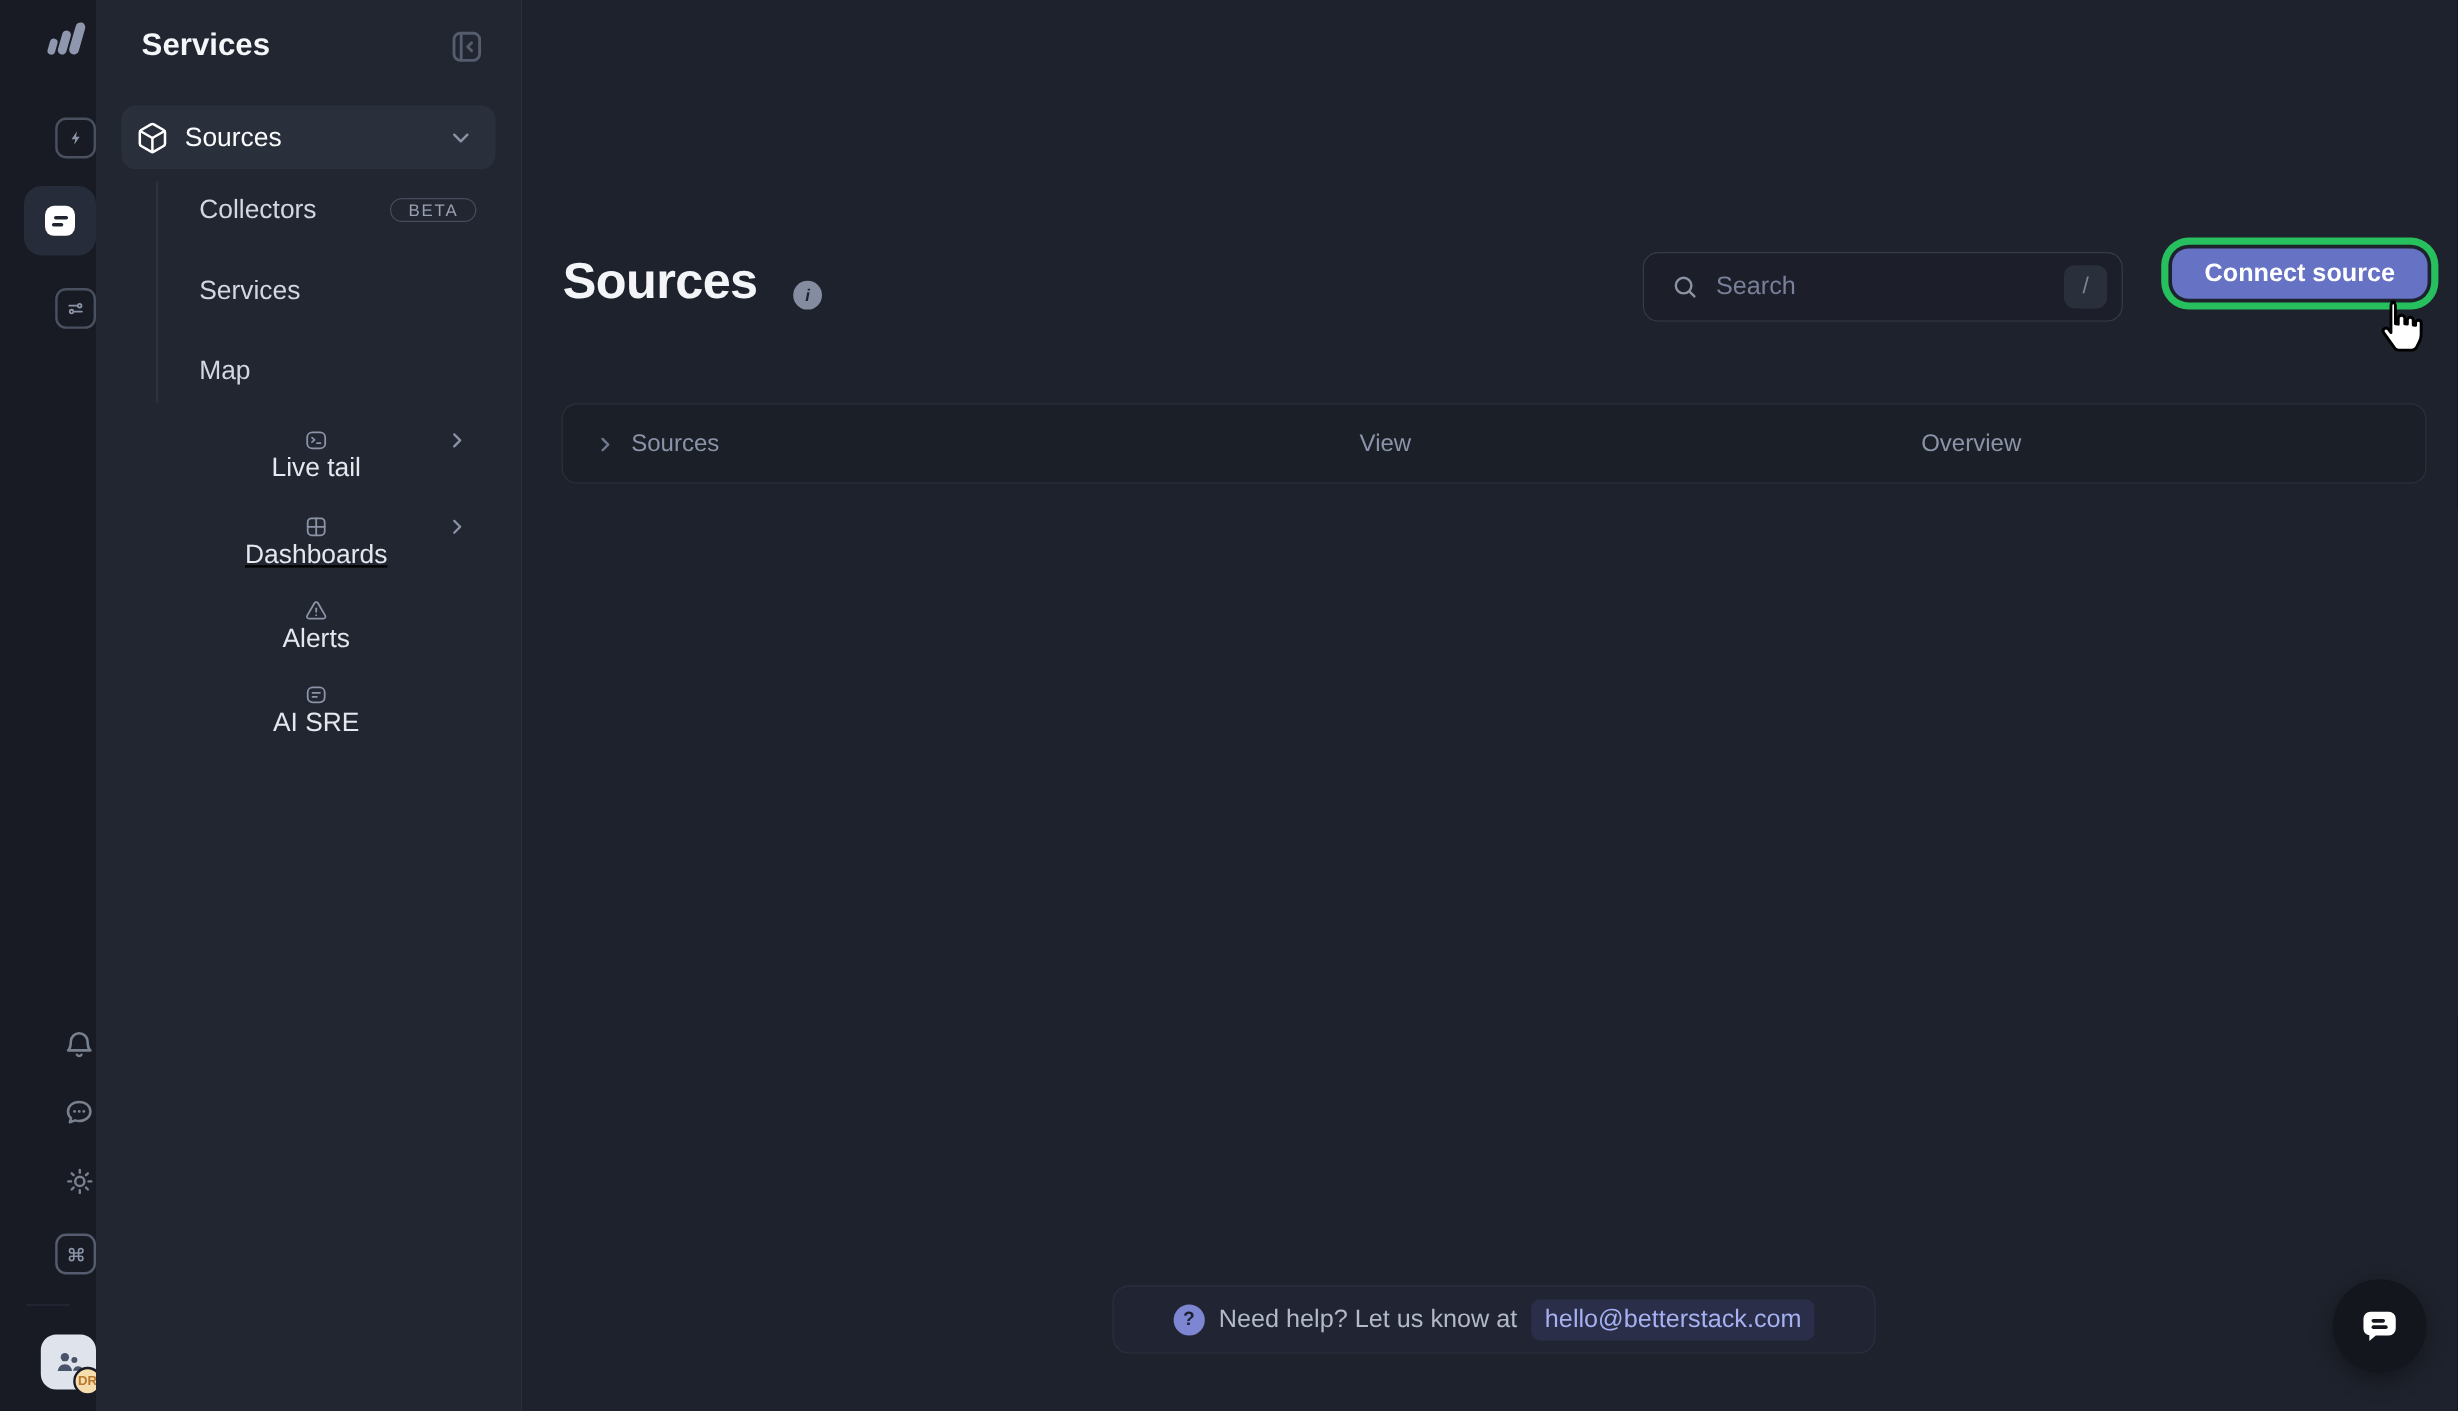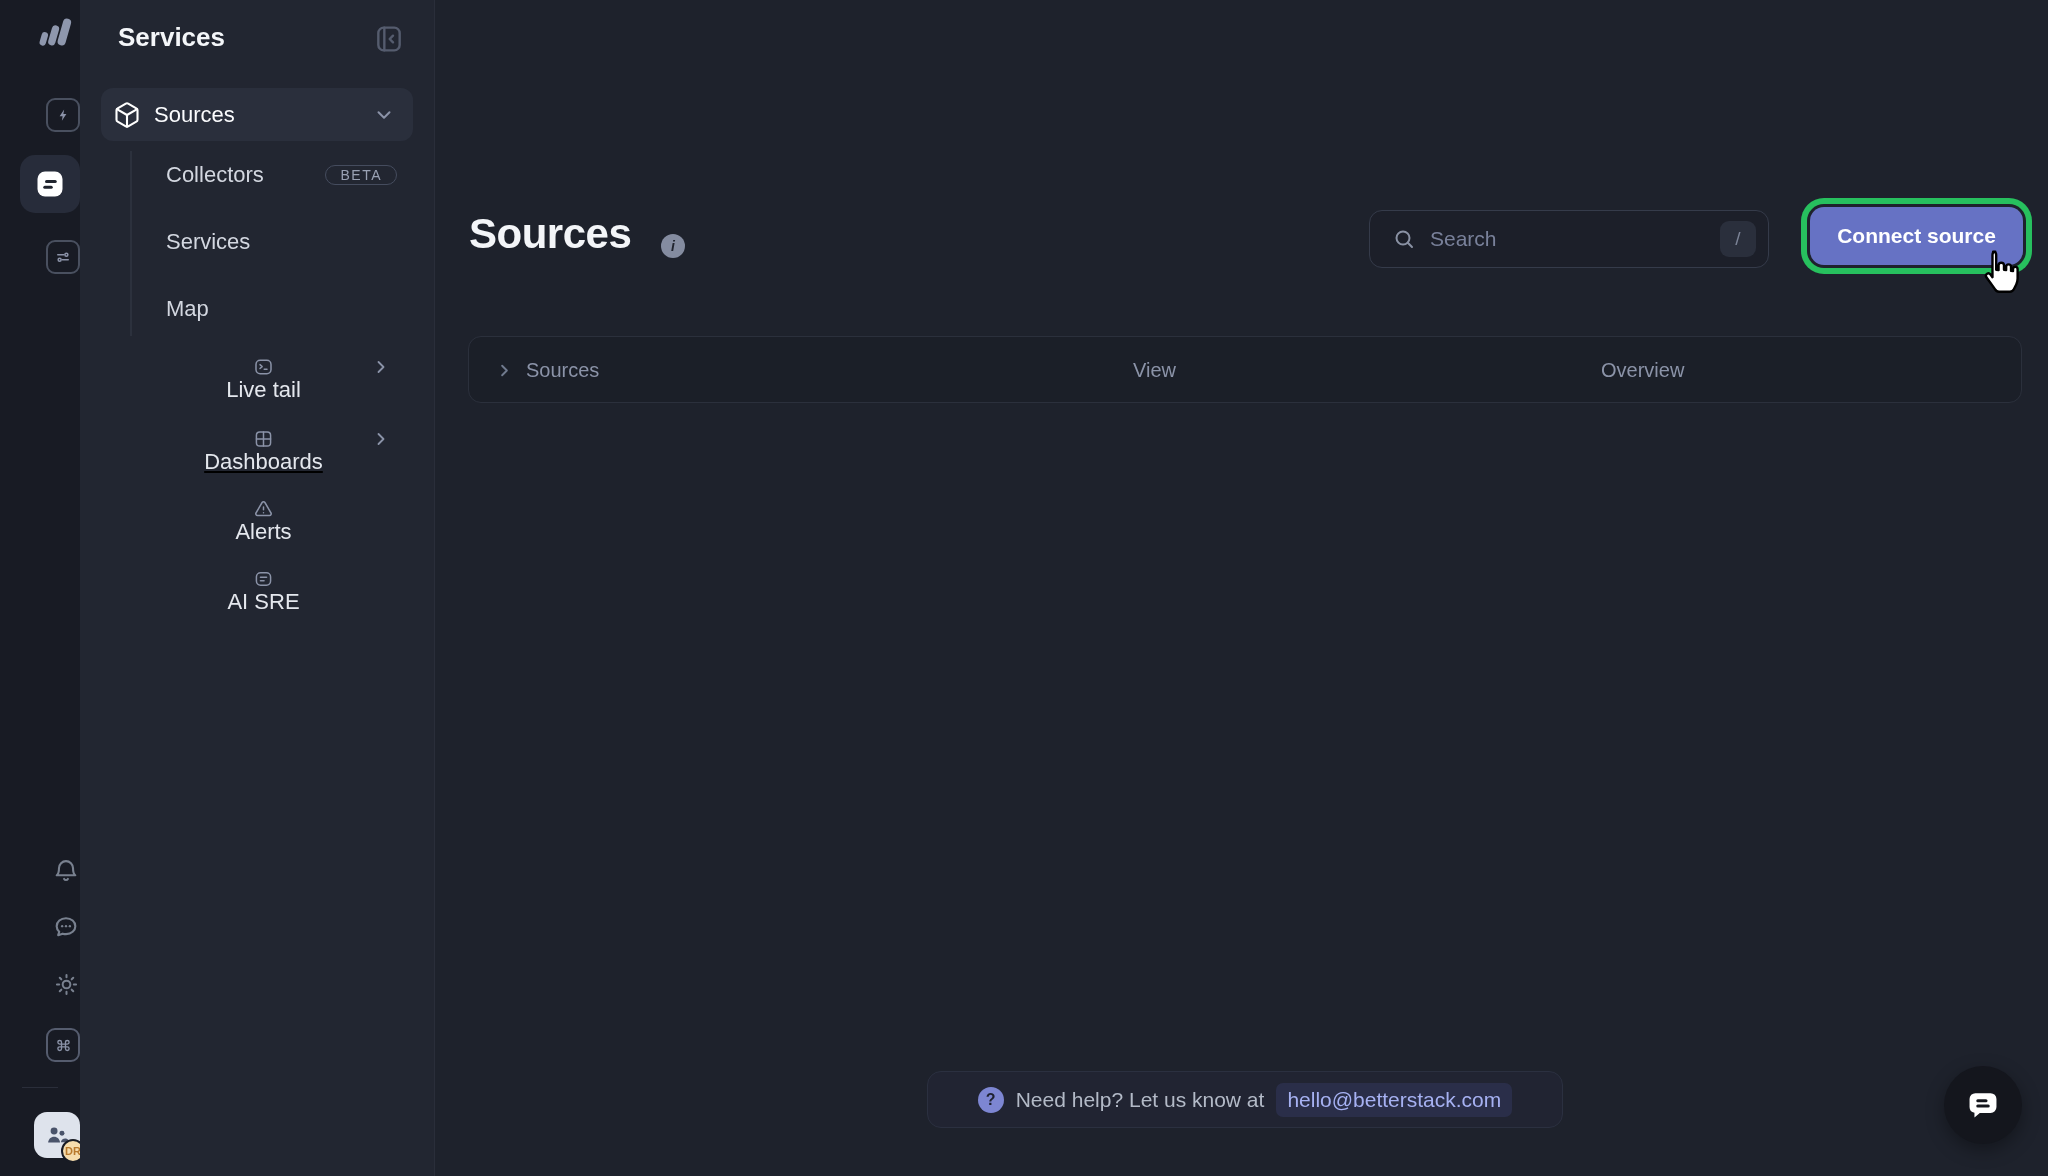--- a/index.html
+++ b/index.html
@@ -55,21 +55,21 @@
   .search-box { position:absolute; left:1369px; top:210px; width:400px; height:58px;
                 border:1.5px solid #353b4a; border-radius:13px; background:#1c1f29;
                 display:flex; align-items:center; }
   .search-box svg { margin-left:22px; flex:none; }
   .search-input { flex:1; margin-left:14px; background:transparent; border:none; outline:none;
                   color:#dfe3ec; font-size:21px; font-family:"Liberation Sans", sans-serif; min-width:0; }
   .search-input::placeholder { color:#79819a; }
   .kbd-hint { flex:none; margin-right:12px; width:36px; height:36px; background:#2a2f3c; border-radius:9px;
               color:#7b8396; font-size:19px; display:flex; align-items:center; justify-content:center; }
 
-  .connect-btn { position:absolute; left:1810px; top:207px; width:213px; height:58px;
+  .connect-btn { position:absolute; left:1810px; top:207px; width:213px; height:42px;
                  background:#6672c4; border:none; border-radius:14px; color:#ffffff;
                  font-size:21px; font-weight:600; font-family:"Liberation Sans", sans-serif; cursor:pointer;
                  box-shadow:0 0 0 3px #1e222c, 0 0 0 9px #27c05e; }
 
   .cursor-pointer { position:absolute; left:1973px; top:246px; pointer-events:none; z-index:10; }
 
   .table-header { position:absolute; left:468px; top:336px; width:1554px; height:67px;
                   border:1px solid #2b303c; border-radius:13px; background:rgba(0,0,0,0.07); }
   .th-group { position:absolute; left:26px; top:0; height:67px; display:flex; align-items:center; gap:12px; cursor:pointer; }
   .th-label { color:#8b93a8; font-size:20px; font-weight:500; }

